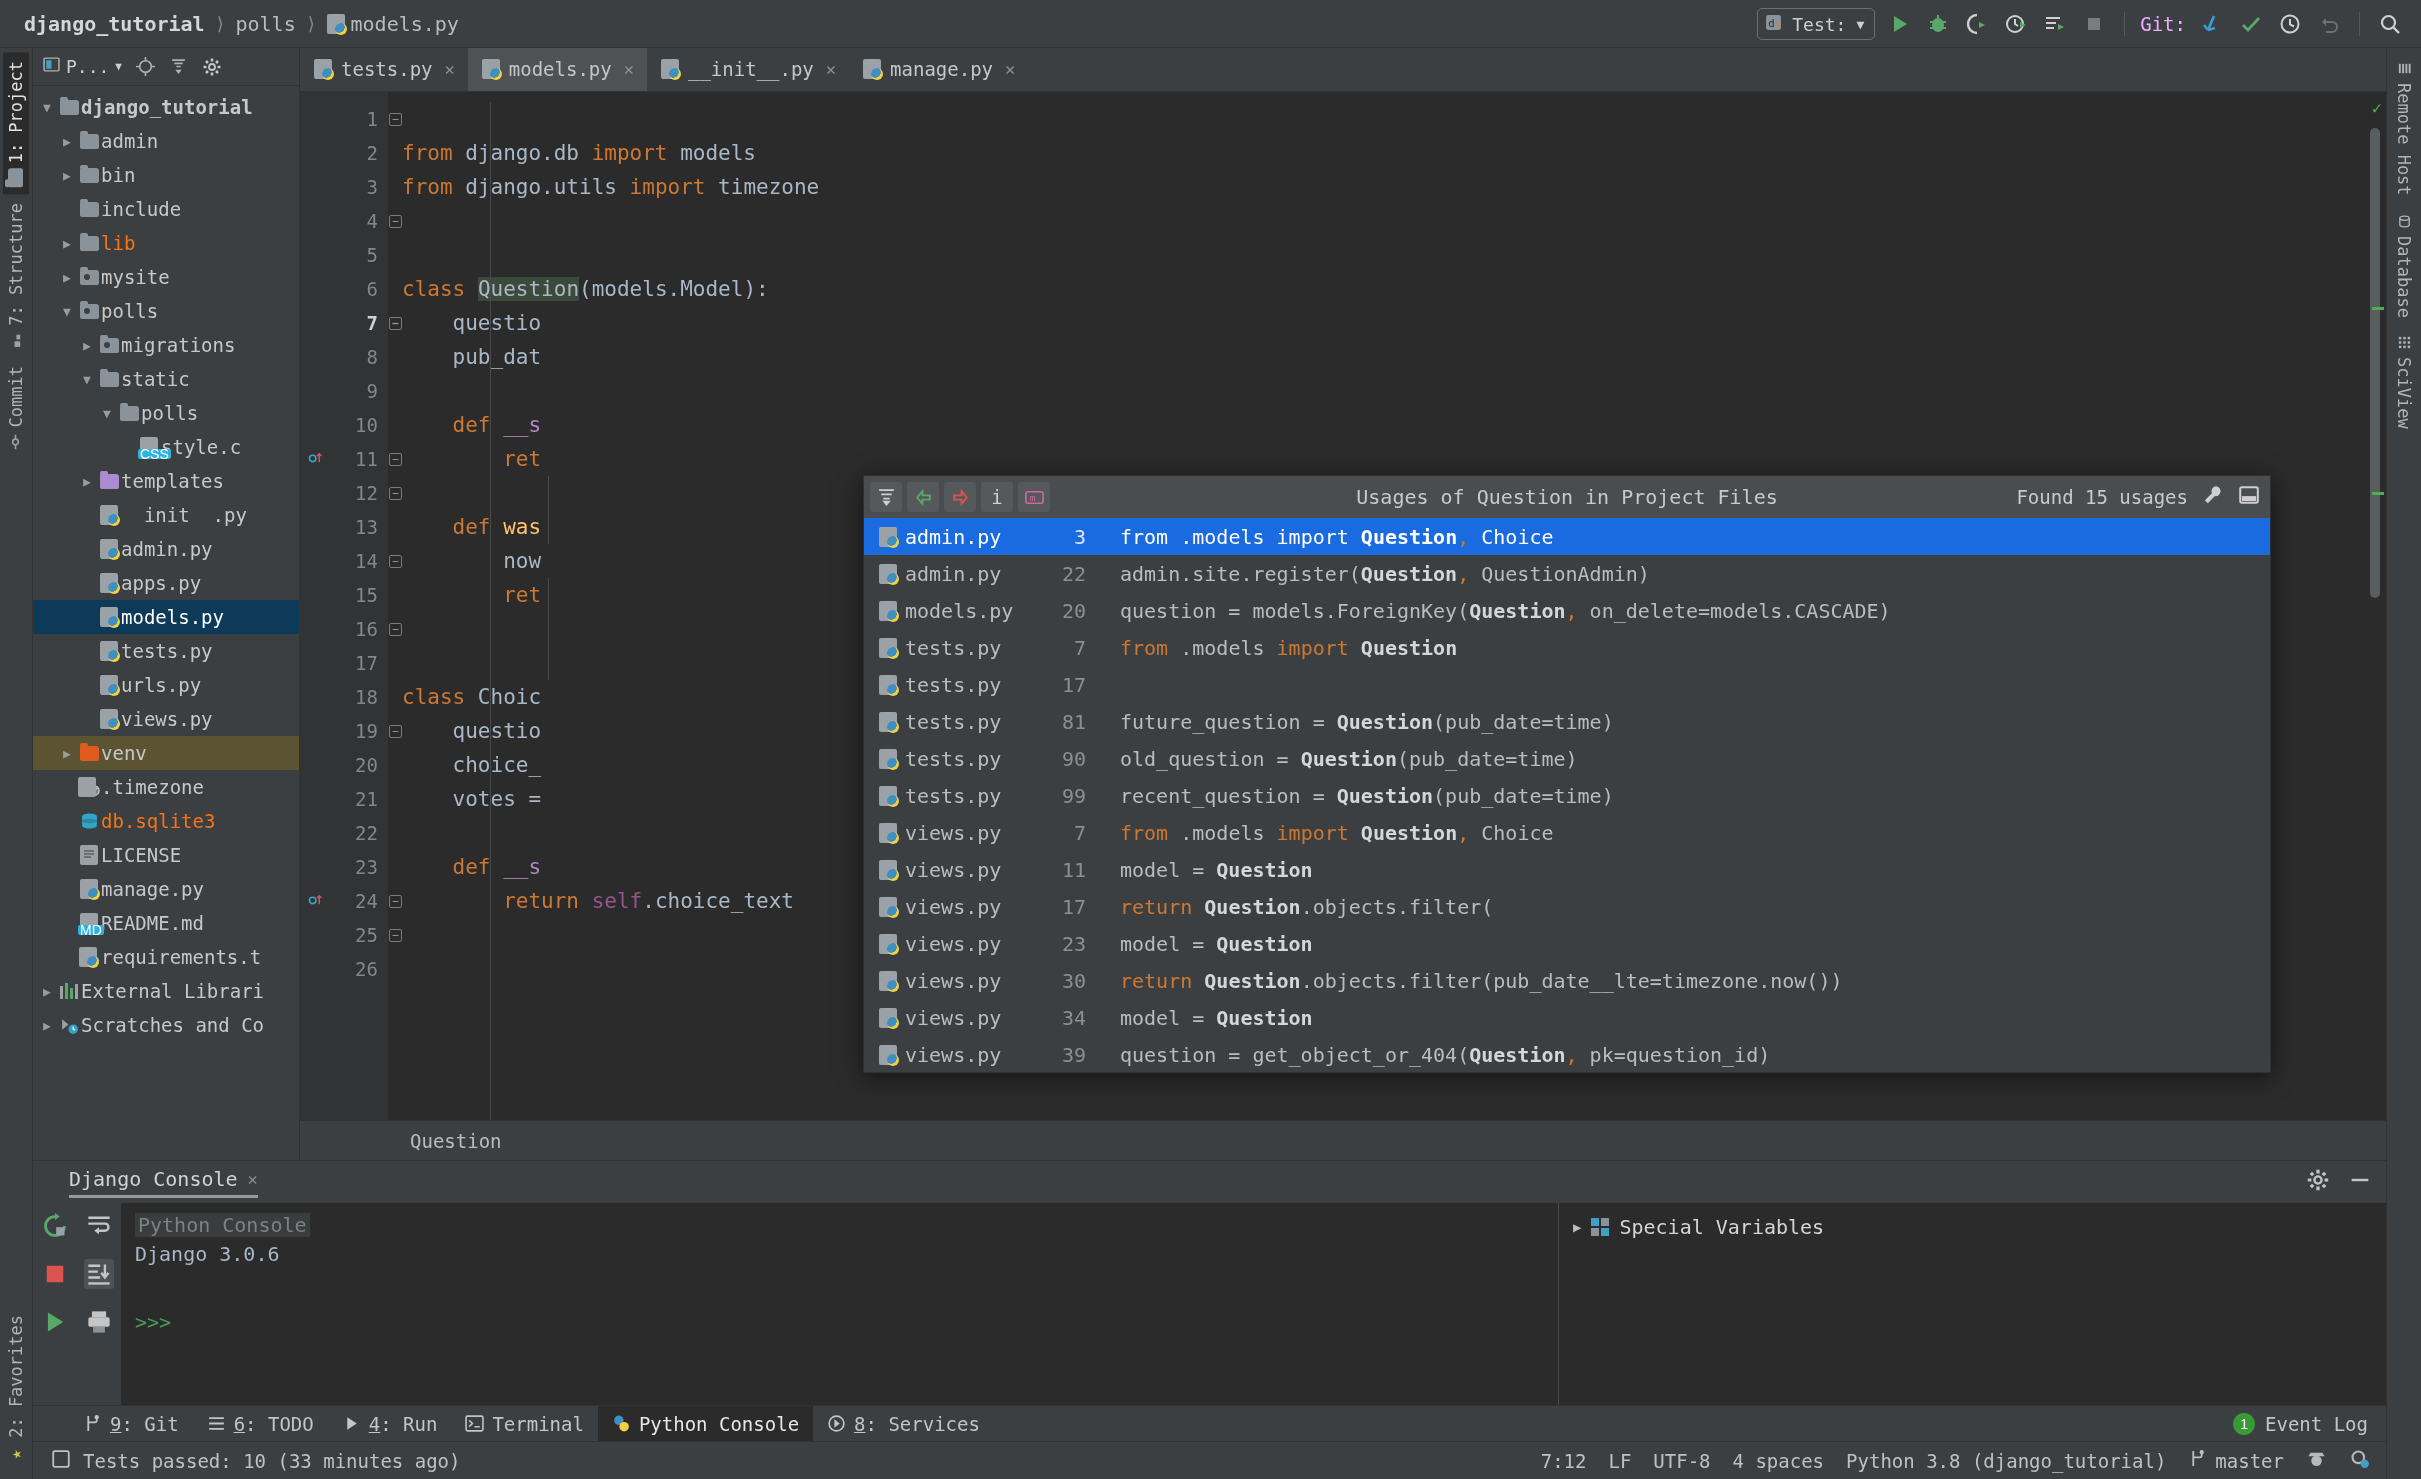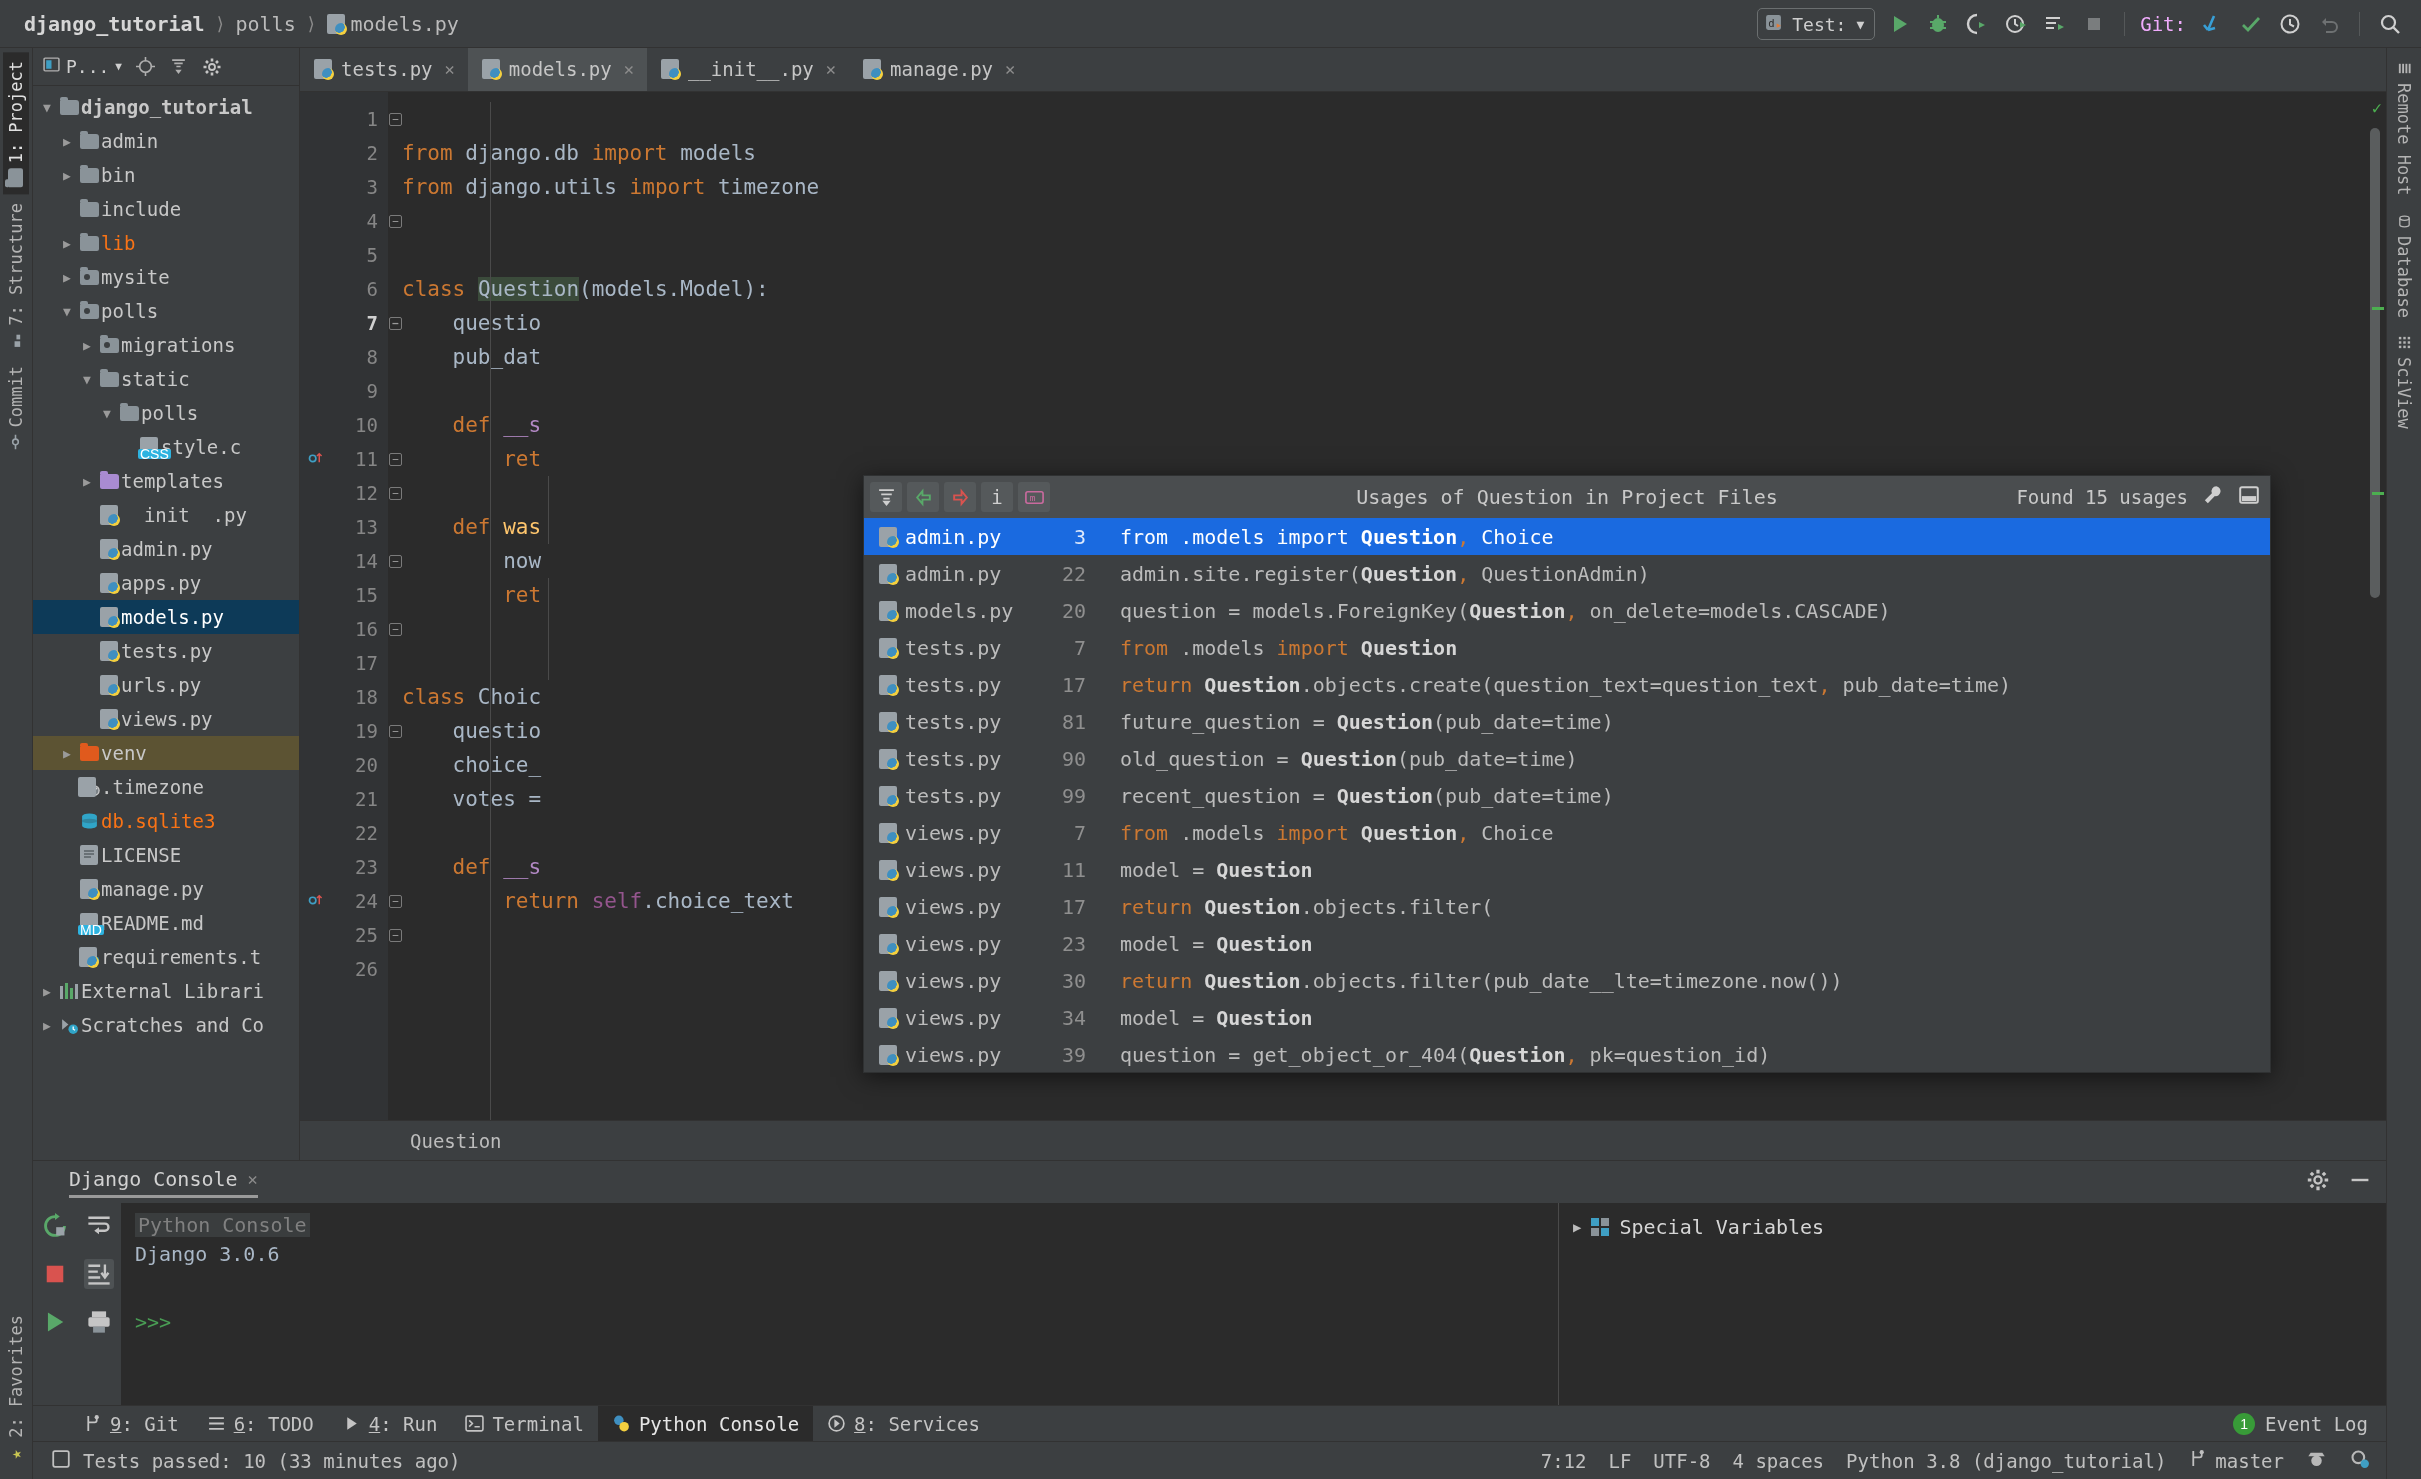--- a/index.html
+++ b/index.html
@@ -917,21 +917,20 @@
                     <span class="ucode"><span class="kw">from</span> .models <span class="kw">import</span> <span class="b">Question</span></span>
                   </div>
                   <div class="urow">
                     <span class="ufile">
                       <span class="nicon" style="width: 20px;">
                         <span class="pyfile"></span>
                       </span>
                       <span>tests.py</span>
                     </span>
                     <span class="uline">17</span>
-                    <span class="ucode"><span class="kw">return</span> <span class="b">Question</span>.objects.create(question_text=question_text<span class="punct-orange">,</span> pub_date=time)</span>
                   </div>
                   <div class="urow">
                     <span class="ufile">
                       <span class="nicon" style="width: 20px;">
                         <span class="pyfile"></span>
                       </span>
                       <span>tests.py</span>
                     </span>
                     <span class="uline">81</span>
                     <span class="ucode">future_question = <span class="b">Question</span>(pub_date=time)</span>

